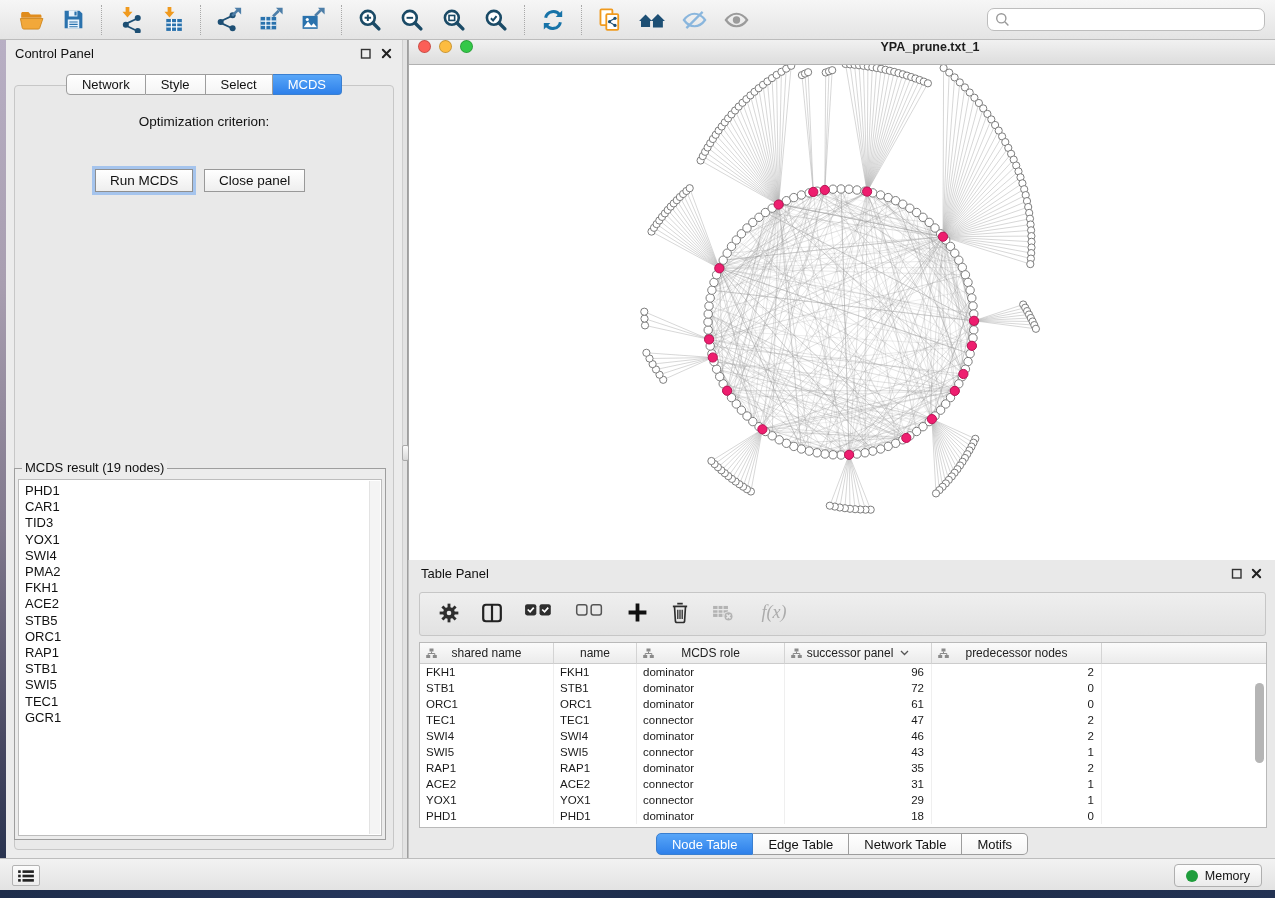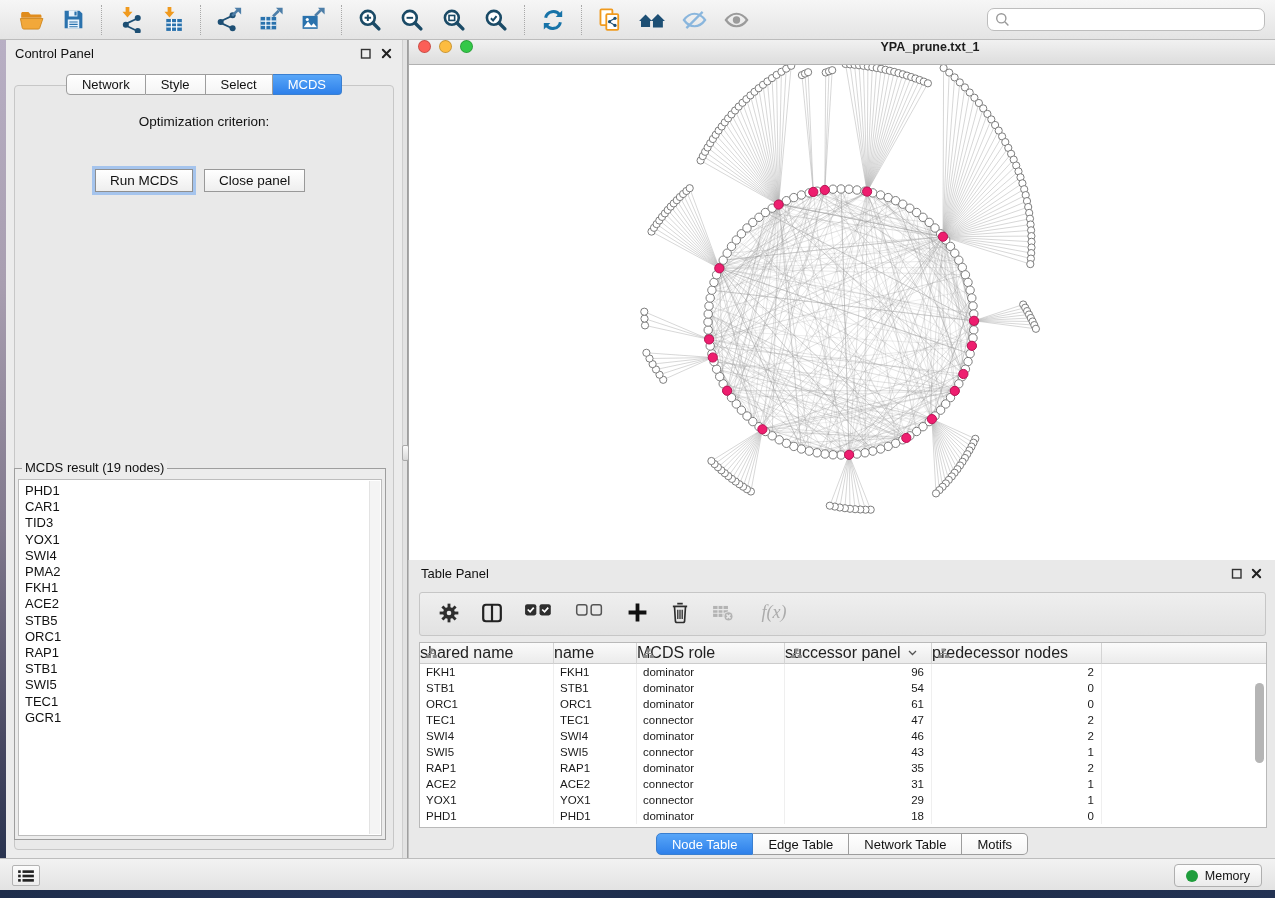--- a/index.html
+++ b/index.html
@@ -93,23 +93,23 @@
   .tp-toolbar { position:absolute; left:10px; top:32px; right:9px; height:44px;
     background:linear-gradient(#efefef,#e2e2e2); border:1px solid #c6c6c6; border-radius:3px;
     display:flex; align-items:center; gap:19px; padding:0 17px; }
   .tp-tool { background:none; border:none; display:flex; align-items:flex-start; justify-content:center;
     width:24px; height:24px; }
   .fx { font-family:"Liberation Serif", serif; font-style:italic; font-size:18px; color:#ababab; }
 
   .tp-table { position:absolute; left:10px; top:82px; right:8px; height:186px;
     background:#fff; border:1px solid #b9b9b9; overflow:hidden; }
   .thead { display:flex; height:21px; }
-  .th { position:relative; display:flex; align-items:center; justify-content:flex-start;
+  .th { position:relative; display:flex; align-items:center; justify-content:center;
     background:linear-gradient(#fbfbfb,#ebebeb); border-right:1px solid #d4d4d4;
-    border-bottom:1px solid #cccccc; font-size:16px; color:#222; flex-shrink:0; }
+    border-bottom:1px solid #cccccc; font-size:12px; color:#222; flex-shrink:0; }
   .th .tree { position:absolute; left:6px; top:5px; }
   .th .chev { margin-left:7px; }
   .th.filler { flex:1; border-right:none; }
   .tr { display:flex; height:16px; }
   .td { font-size:11.5px; line-height:15px; padding:1px 6px 0 6px; flex-shrink:0;
     border-right:1px solid #efefef; white-space:nowrap; overflow:hidden; }
   .td.num { text-align:right; padding-right:7px; }
   .td.filler { flex:1; border-right:none; }
   .tp-scroll { position:absolute; right:2px; top:40px; width:9px; height:80px;
     background:#b5b5b5; border-radius:5px; }
@@ -1322,21 +1322,21 @@
           <div class="td" style="width: 83px;">FKH1</div>
           <div class="td" style="width: 148px;">dominator</div>
           <div class="td num" style="width: 147px;">96</div>
           <div class="td num" style="width: 170px;">2</div>
           <div class="td filler"></div>
         </div>
         <div class="tr">
           <div class="td" style="width: 134px;">STB1</div>
           <div class="td" style="width: 83px;">STB1</div>
           <div class="td" style="width: 148px;">dominator</div>
-          <div class="td num" style="width: 147px;">54</div>
+          <div class="td num" style="width: 147px;">72</div>
           <div class="td num" style="width: 170px;">0</div>
           <div class="td filler"></div>
         </div>
         <div class="tr">
           <div class="td" style="width: 134px;">ORC1</div>
           <div class="td" style="width: 83px;">ORC1</div>
           <div class="td" style="width: 148px;">dominator</div>
           <div class="td num" style="width: 147px;">61</div>
           <div class="td num" style="width: 170px;">0</div>
           <div class="td filler"></div>

